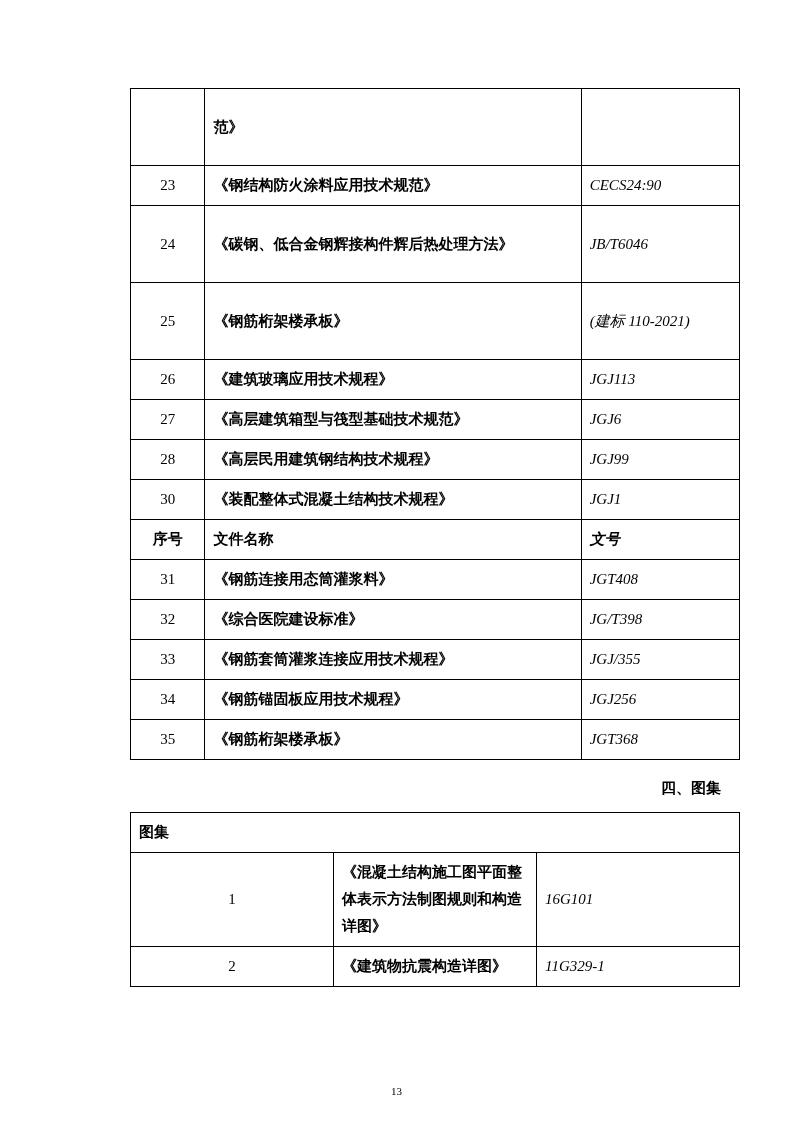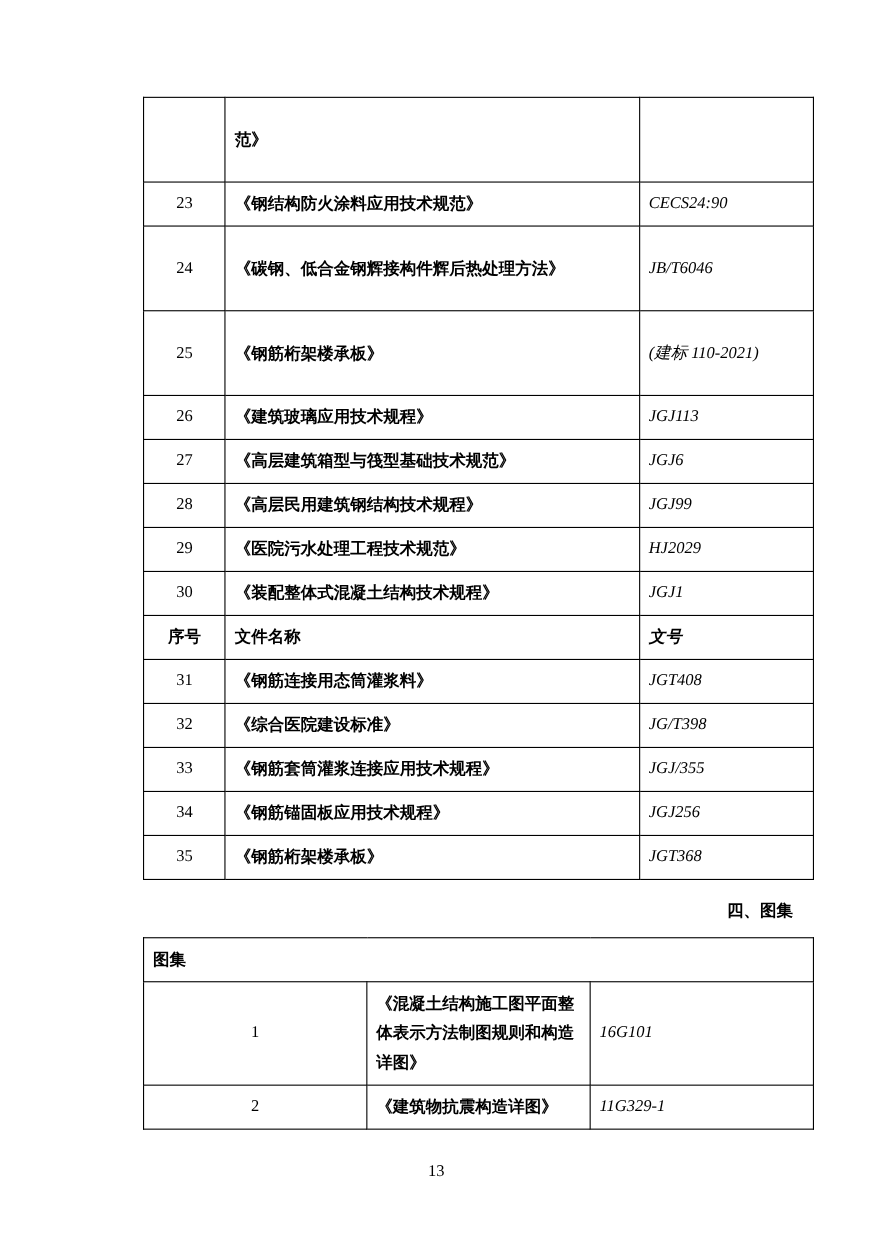--- a/index.html
+++ b/index.html
@@ -74,23 +74,23 @@
   .atlas-head td {
     font-family: "DejaVu Sans", "Liberation Sans", sans-serif;
     font-weight: bold;
     font-size: 14px;
     text-align: left;
   }
   .page-number {
     position: absolute;
     left: 0;
     right: 0;
-    bottom: 48px;
+    bottom: 25px;
     text-align: center;
-    font-size: 15px;
+    font-size: 11px;
     font-family: "Liberation Serif", "DejaVu Serif", serif;
   }
   .two-line {
     line-height: 27px;
   }
 </style>
 </head>
 <body>
 
 <div class="page">
@@ -132,25 +132,20 @@
         <td class="col-name">《高层建筑箱型与筏型基础技术规范》</td>
         <td class="col-code">JGJ6</td>
       </tr>
 
       <tr>
         <td class="col-no">28</td>
         <td class="col-name">《高层民用建筑钢结构技术规程》</td>
         <td class="col-code">JGJ99</td>
       </tr>
 
-      <tr>
-        <td class="col-no">29</td>
-        <td class="col-name">《医院污水处理工程技术规范》</td>
-        <td class="col-code">HJ2029</td>
-      </tr>
 
       <tr>
         <td class="col-no">30</td>
         <td class="col-name">《装配整体式混凝土结构技术规程》</td>
         <td class="col-code">JGJ1</td>
       </tr>
 
       <tr>
         <td class="col-no header-cell">序号</td>
         <td class="col-name header-cell">文件名称</td>

